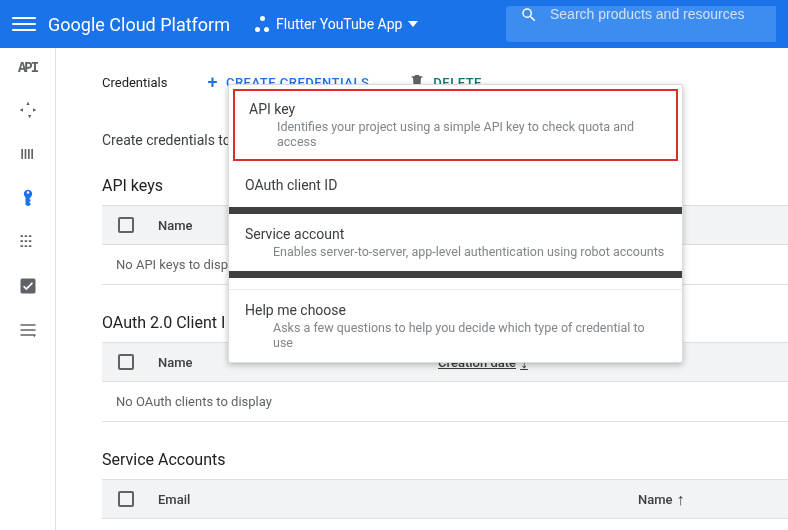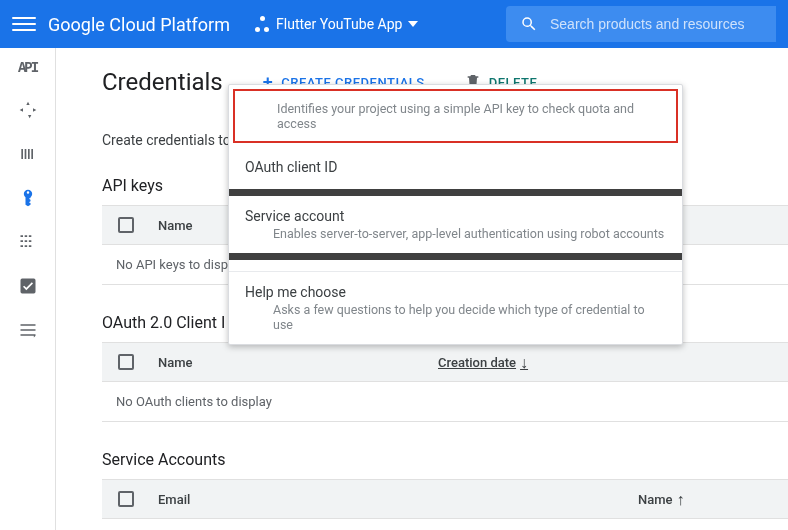--- a/index.html
+++ b/index.html
@@ -8,35 +8,35 @@
   .topbar { background: #1a73e8; color: #fff; height: 48px; display: flex; align-items: center; padding: 0 12px; gap: 12px; }
   .hamburger { width: 24px; height: 24px; display: flex; flex-direction: column; justify-content: center; gap: 4px; cursor: pointer; }
   .hamburger span { height: 2px; background: #fff; border-radius: 1px; }
   .brand { font-size: 18px; font-weight: 400; white-space: nowrap; }
   .project-picker { display: flex; align-items: center; gap: 6px; margin-left: 12px; cursor: pointer; }
   .proj-dots { display: inline-flex; width: 16px; height: 16px; position: relative; }
   .proj-dots span { position: absolute; width: 5px; height: 5px; background:#fff; border-radius:50%; }
   .proj-dots span:nth-child(1){top:0;left:6px;} .proj-dots span:nth-child(2){bottom:0;left:1px;} .proj-dots span:nth-child(3){bottom:0;right:1px;}
   .proj-name { font-size: 14px; }
   .caret { width:0; height:0; border-left:5px solid transparent; border-right:5px solid transparent; border-top:6px solid #fff; }
-  .searchbox { margin-left: auto; background: #3d8cf0; border-radius: 4px 0 0 4px; height: 36px; display: flex; align-items: center; padding: 0 14px; width: 270px; gap: 12px; }
+  .searchbox { margin-left: auto; background: #3d8cf0; border-radius: 4px 0 0 4px; height: 36px; display: flex; align-items: flex-start; padding: 0 14px; width: 270px; gap: 12px; }
   .searchbox input { background: transparent; border: none; outline: none; color: #fff; font-size: 14px; width: 100%; }
   .searchbox input::placeholder { color: #cfe2fb; }
   .search-ico svg { width: 18px; height: 18px; fill: #fff; display:block; }
   
   .shell { display: flex; height: calc(100% - 48px); gap: 22px; }
   .rail { width: 56px; border-right: 1px solid #e0e0e0; display: flex; flex-direction: column; align-items: center; padding-top: 12px; gap: 4px; }
   .rail-logo { font-family: 'Courier New', monospace; font-weight: 700; font-size: 14px; letter-spacing: -2px; margin-bottom: 10px; color:#5f6368;}
   .rail-item { width: 40px; height: 40px; display:flex; align-items:center; justify-content:center; border-radius:50%; cursor:pointer; color:#5f6368; }
   .rail-item.active { color:#1a73e8; }
   .rail-item svg { width:20px; height:20px; fill:currentColor; }
   
   .main { flex: 1; padding: 16px 0 0 24px; position: relative; overflow: hidden; }
   .page-head { display:flex; align-items:center; gap: 40px; height: 36px; }
-  .page-title { font-size: 24px; font-weight: 400; color:#202124; }
+  .page-title { font-size: 13px; font-weight: 400; color:#202124; }
   .action-btn { display:flex; align-items:center; gap:8px; font-size:13px; font-weight:500; letter-spacing:.5px; cursor:pointer; }
   .action-btn.primary { color:#1a73e8; }
   .action-btn.muted { color:#0f766e; }
   .plus { font-size:18px; line-height:1; }
   .trash svg { width:16px; height:16px; fill:#5f6368; }
   
   .subhead { margin-top: 32px; font-size: 14px; color:#3c4043; }
   
   .section-title { font-size: 16px; margin-top: 28px; color:#202124; }
   .tbl { margin-top: 10px; }
@@ -132,20 +132,21 @@
       <div class="action-btn muted">
         <span class="trash"><svg viewBox="0 0 24 24">
               <path d="M6 7h12l-1 14H7L6 7zm3-4h6l1 2H8l1-2zM4 5h16v2H4z"></path>
             </svg></span>
         <span>DELETE</span>
       </div>
     </div>
 
     <div class="dropdown-panel">
       <div class="dd-item highlight">
+        <div class="dd-title">API key</div>
         <div class="dd-desc">Identifies your project using a simple API key to check quota and access</div>
       </div>
       <div class="dd-item">
         <div class="dd-title">OAuth client ID</div>
       </div>
       <div class="dd-item">
         <div class="dd-title">Service account</div>
         <div class="dd-desc">Enables server-to-server, app-level authentication using robot accounts</div>
       </div>
       <div class="dd-sep"></div>

